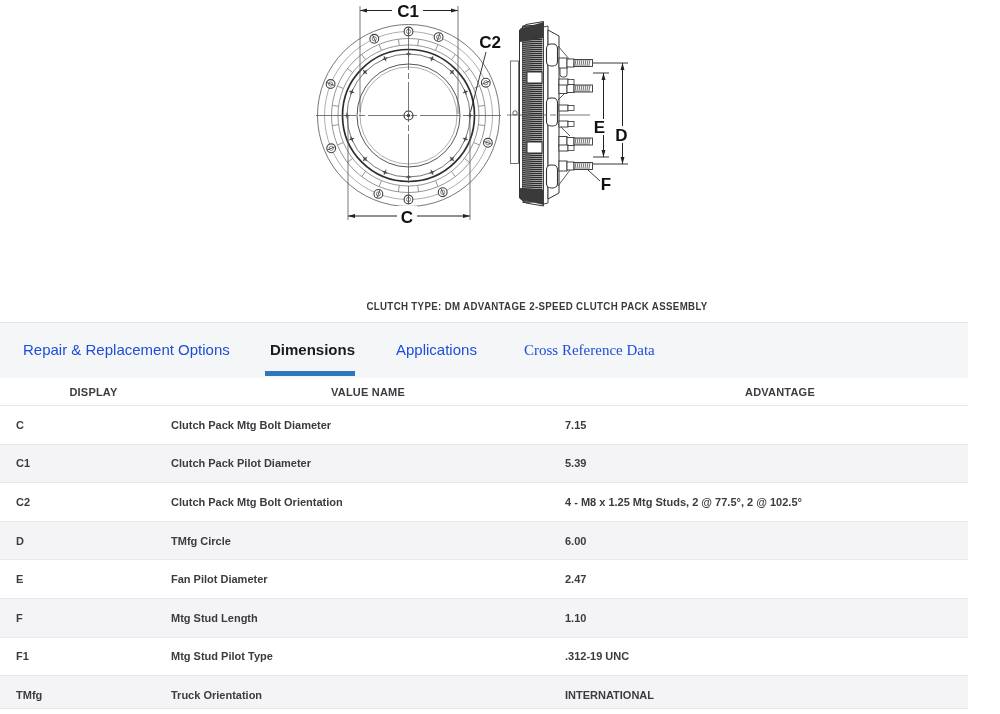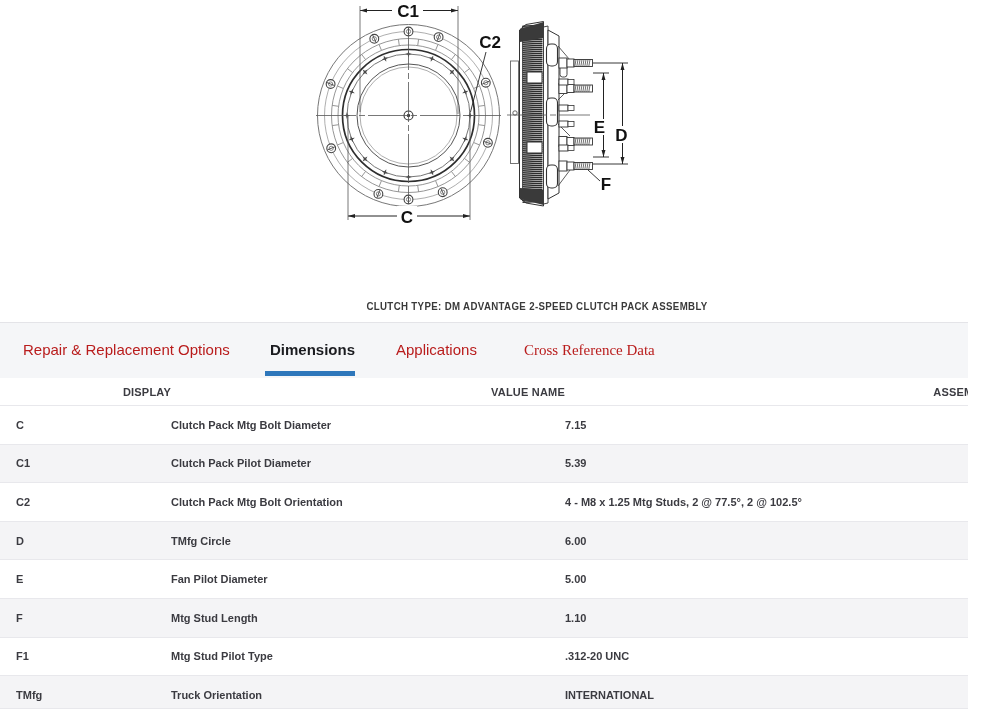--- a/index.html
+++ b/index.html
@@ -2,29 +2,29 @@
 <html><head>
 <meta charset="utf-8">
 <style>
   html,body{margin:0;padding:0;background:#fff;}
   body{font-family:"Liberation Sans",sans-serif;}
   #page{position:relative;width:968px;height:714px;overflow:hidden;background:#fff;}
   .abs{position:absolute;}
   #caption{left:537px;top:300px;transform:translateX(-50%) scaleX(0.88);white-space:nowrap;
     font-size:11px;font-weight:bold;letter-spacing:.4px;color:#3a3a3a;}
   #tabbar{left:0;top:322px;width:995px;height:55px;background:#f5f6f8;border-top:1px solid #e4e4e8;}
-  .tab{position:absolute;top:0;height:55px;line-height:54px;font-size:15px;color:#b91c1c;white-space:nowrap;}
+  .tab{position:absolute;top:0;height:55px;line-height:54px;font-size:15px;color:#1d4ed8;white-space:nowrap;}
   #tab1{left:23px;}
   #tab2{left:270px;font-weight:bold;color:#1b1c20;}
   #tab3{left:396px;}
   #tab4{left:524px;font-family:Liberation Serif, serif;}
   #tabline{left:265px;top:371px;width:90px;height:4.5px;background:#2e77bb;}
   table{border-collapse:collapse;}
   #tbl{left:0;top:378px;width:995px;}
-  #tbl th{font-size:11px;font-weight:bold;color:#3b3b41;text-align:right;letter-spacing:.2px;
+  #tbl th{font-size:11px;font-weight:bold;color:#3b3b41;text-align:center;letter-spacing:.2px;
     height:27px;padding:0;vertical-align:middle;border-bottom:1px solid #e8e8ec;}
   #tbl td{font-size:11px;font-weight:bold;color:#3b3b41;height:37.6px;padding:0;vertical-align:middle;
     border-bottom:1px solid #e8e8ec;}
   #tbl tr.g{background:#f4f4f6;}
   .c1{padding-left:16px !important;width:155px;}
   .c2{width:394px;}
   .c3{}
 </style>
 </head>
 <body>
@@ -314,21 +314,21 @@
     <div class="tab" id="tab2">Dimensions</div>
     <div class="tab" id="tab3">Applications</div>
     <div class="tab" id="tab4">Cross Reference Data</div>
   </div>
   <div class="abs" id="tabline"></div>
   <table class="abs" id="tbl">
     <tbody>
         <tr>
           <th class="c1">DISPLAY</th>
           <th class="c2">VALUE NAME</th>
-          <th class="c3">ASSEMBLY</th>
+          <th class="c3">ADVANTAGE</th>
         </tr>
     <tr>
           <td class="c1">C</td>
           <td class="c2">Clutch Pack Mtg Bolt Diameter</td>
           <td class="c3">7.15</td>
         </tr>
     <tr class="g">
           <td class="c1">C1</td>
           <td class="c2">Clutch Pack Pilot Diameter</td>
           <td class="c3">5.39</td>
@@ -339,31 +339,31 @@
           <td class="c3">4 - M8 x 1.25 Mtg Studs, 2 @ 77.5°, 2 @ 102.5°</td>
         </tr>
     <tr class="g">
           <td class="c1">D</td>
           <td class="c2">TMfg Circle</td>
           <td class="c3">6.00</td>
         </tr>
     <tr>
           <td class="c1">E</td>
           <td class="c2">Fan Pilot Diameter</td>
-          <td class="c3">5.00</td>
+          <td class="c3">2.47</td>
         </tr>
     <tr class="g">
           <td class="c1">F</td>
           <td class="c2">Mtg Stud Length</td>
           <td class="c3">1.10</td>
         </tr>
     <tr>
           <td class="c1">F1</td>
           <td class="c2">Mtg Stud Pilot Type</td>
-          <td class="c3">.312-20 UNC</td>
+          <td class="c3">.312-19 UNC</td>
         </tr>
     <tr class="g">
           <td class="c1">TMfg</td>
           <td class="c2">Truck Orientation</td>
           <td class="c3">INTERNATIONAL</td>
         </tr>
   </tbody>
     </table>
   <div class="abs" style="left:0;top:708px;width:1000px;height:6px;background:#fff;border-top:1px solid #e8e8ec;"></div>
 </div>

